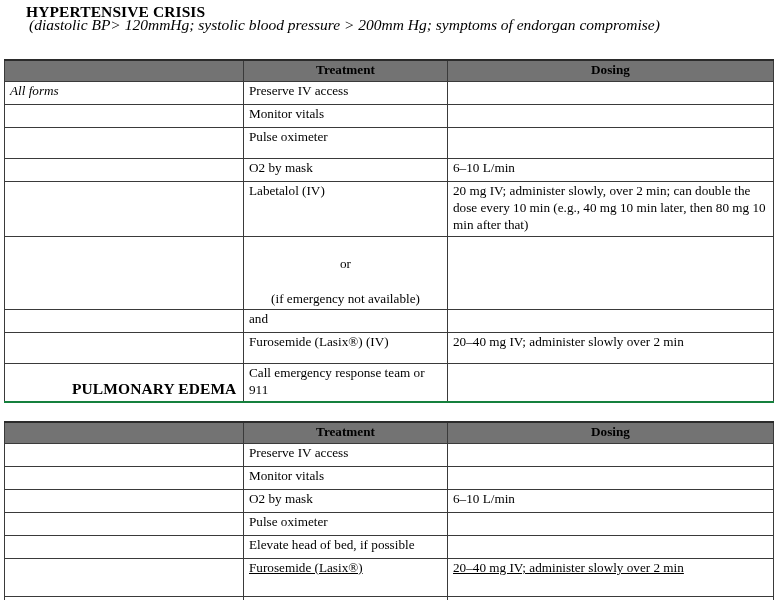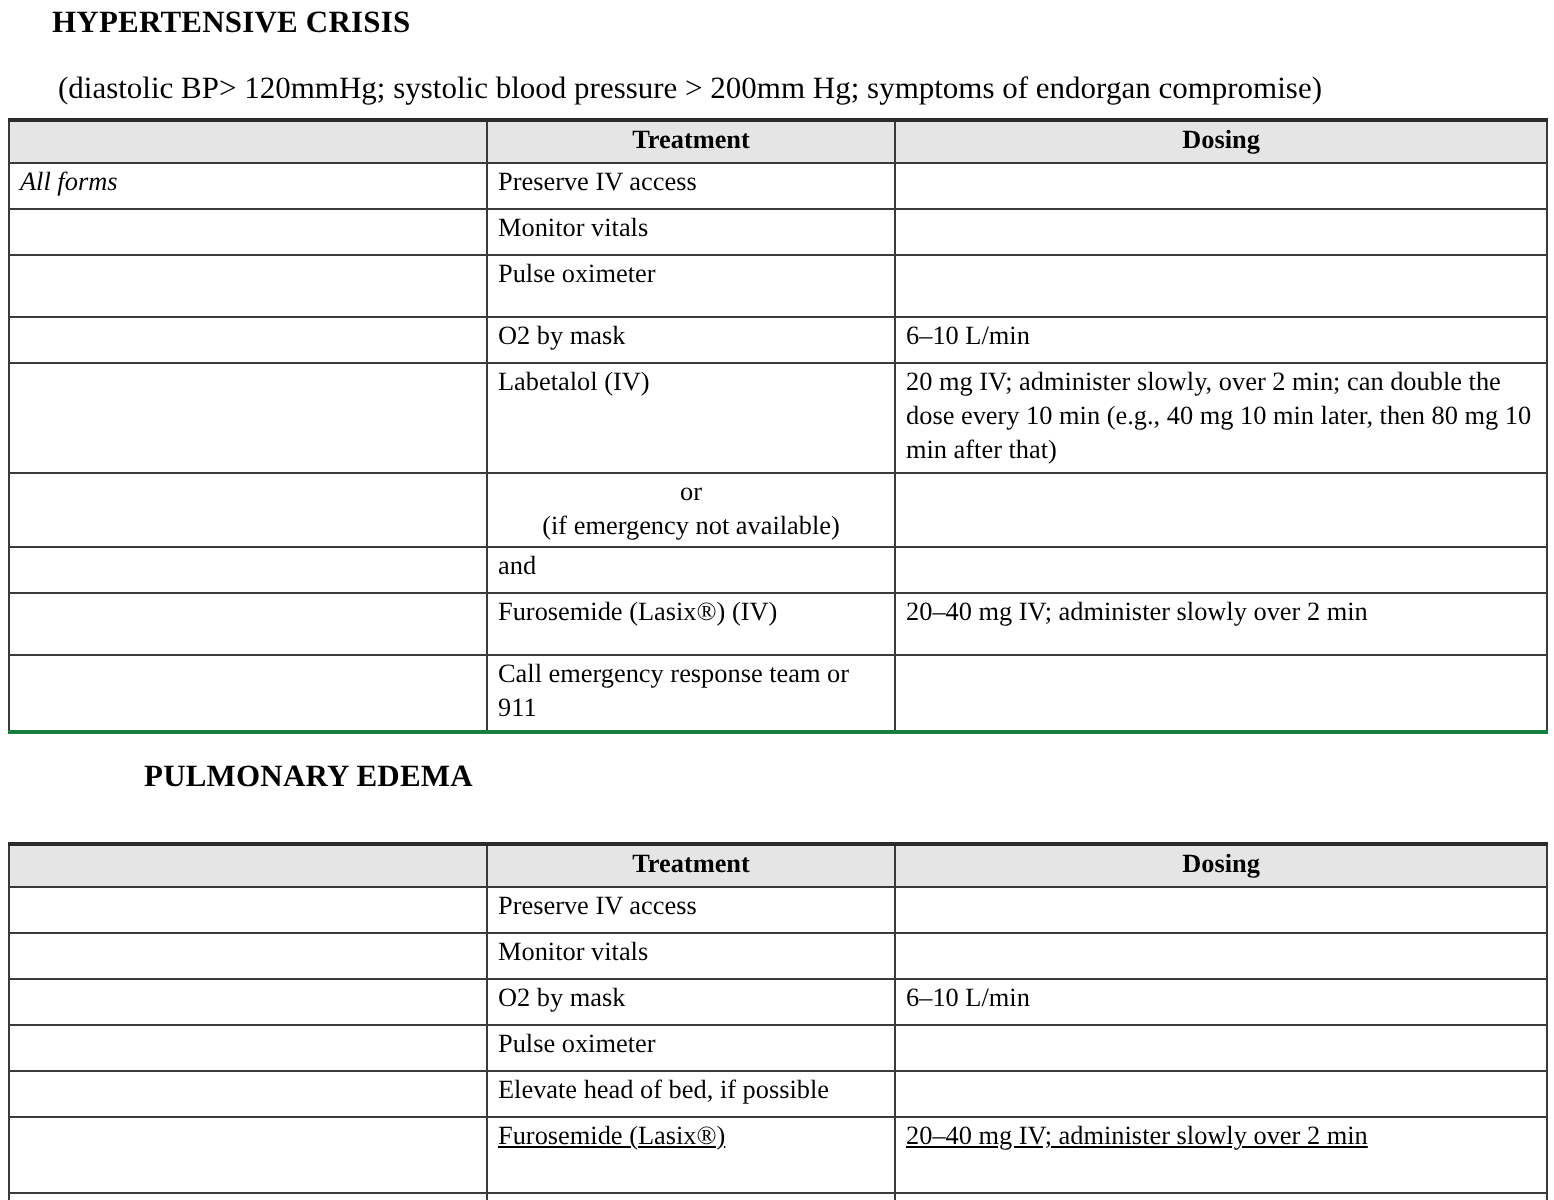--- a/index.html
+++ b/index.html
@@ -36,21 +36,22 @@
   }
 
   #crisis-title {
     position: absolute;
     left: 26px;
     top: 3px;
   }
   #crisis-subtitle {
     position: absolute;
     left: 29px;
-    top: 36px;
+    top: 16px;
+    font-style: italic;
   }
   #edema-title {
     position: absolute;
     left: 72px;
     top: 380px;
   }
 
   
   table.proto {
     position: absolute;
@@ -78,21 +79,21 @@
   table.proto td {
     border: 1px solid #3a3a3a;
     padding: 1px 5px 2px 5px;
     vertical-align: top;
     line-height: 1.28;
     font-weight: normal;
     text-align: left;
   }
 
   table.proto thead th {
-    background: #e5e5e5;
+    background: #737373;
     font-weight: bold;
     text-align: center;
     height: 18px;
     padding-top: 1px;
     padding-bottom: 1px;
   }
   table.proto thead th.blank-head {
     text-align: left;
   }
 
@@ -107,20 +108,21 @@
   .center-cell {
     text-align: center;
   }
   .row-tall td { height: 27px; }
   .row-std td { height: 19px; }
   .row-xtall td { height: 34px; text-decoration: underline; }
 
   .stacked {
     display: block;
     text-align: center;
+    margin-top: 18px;
   }
 </style>
 </head>
 <body>
 
 <div class="page">
 
   <div class="section-title" id="crisis-title">HYPERTENSIVE CRISIS</div>
 
   <div class="section-subtitle" id="crisis-subtitle">(diastolic BP&gt; 120mmHg; systolic blood pressure &gt; 200mm Hg; symptoms of endorgan compromise)</div>

